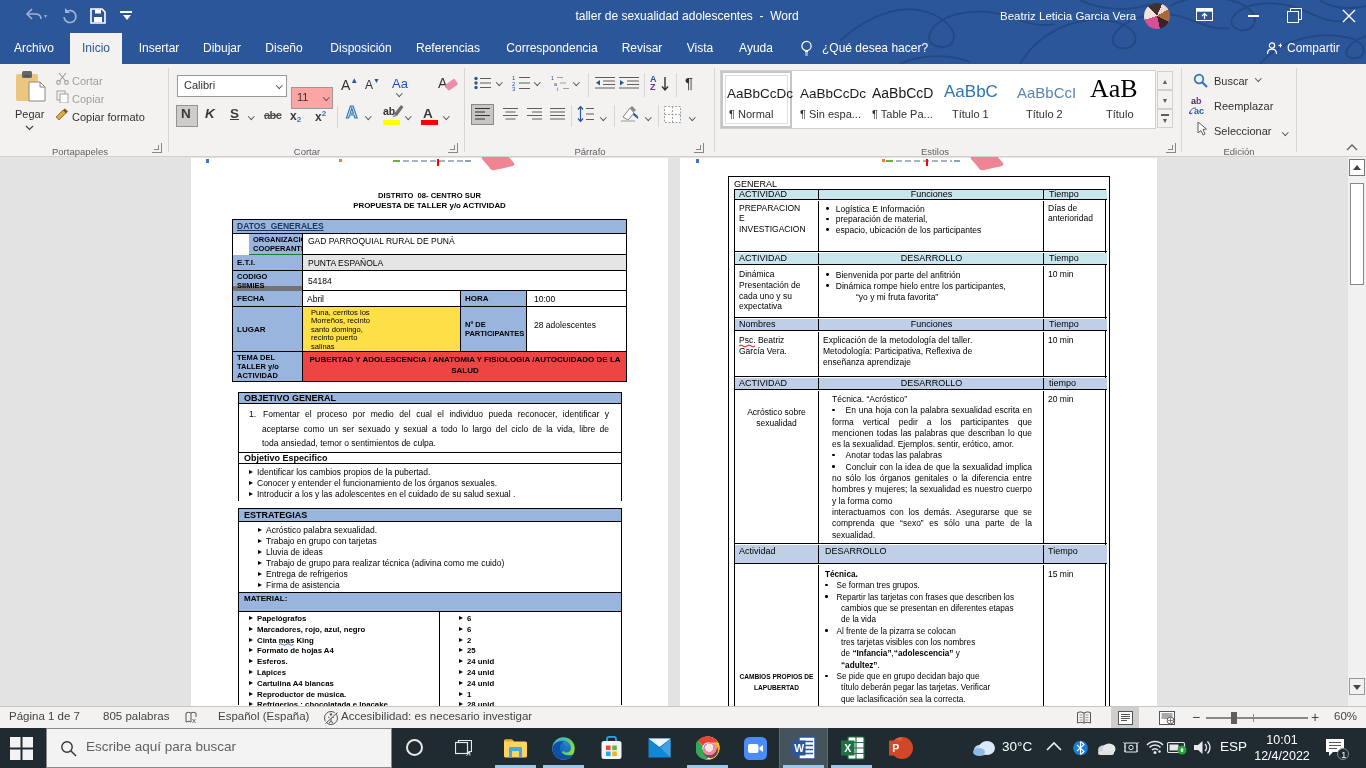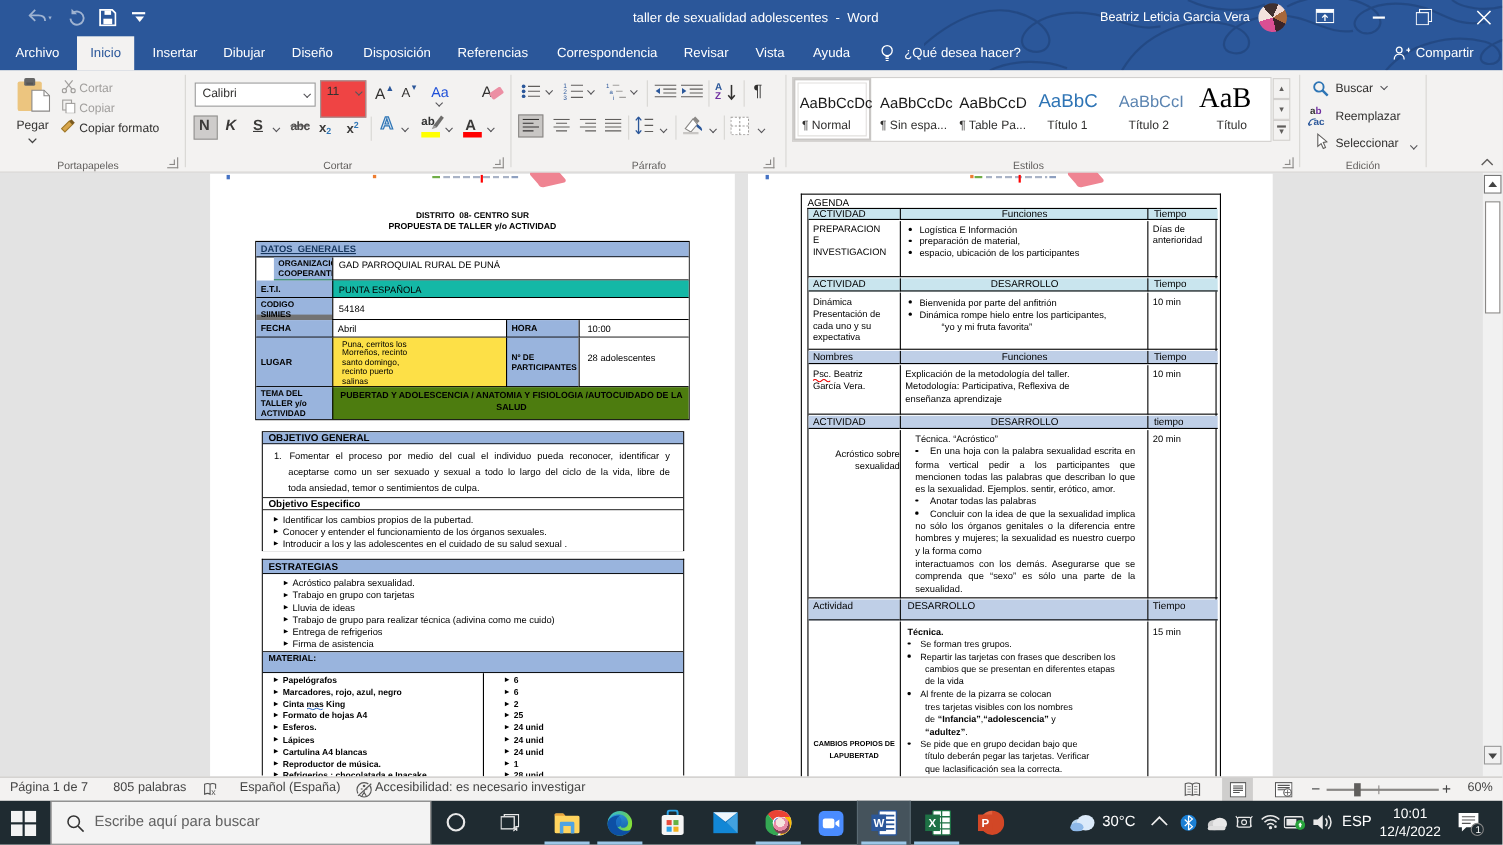--- a/index.html
+++ b/index.html
@@ -175,21 +175,21 @@
         <path d="M9 2 l2-1.5 3 3 L12 5.5 z" fill="#7a5a20"></path>
       </svg>
  <div class="rbtn-txt" style="left:72px;top:47px">Copiar formato</div>
 
  <div class="ab" style="left:177px;top:11px;width:110px;height:22px;background:#fff;border:1px solid #999"> 
         <div class="rbtn-txt" style="left:6px;top:3px">Calibri</div>
    <div class="ab" style="right:5px;top:7px">
           <span class="caret"></span>
         </div>
       </div>
- <div class="ab" style="left:291px;top:9px;width:42px;height:34px;background:#ef4444;border:1px solid #999">
+ <div class="ab" style="left:291px;top:23px;width:42px;height:22px;background:#fca5a5;border:1px solid #999">
         <div class="rbtn-txt" style="left:5px;top:3px">11</div>
    <div class="ab" style="right:4px;top:7px">
           <span class="caret"></span>
         </div>
       </div>
  <div class="ab" style="left:341px;top:12px;font-size:14px;color:#323130">A<span style="font-size:8px;vertical-align:7px;color:#2b579a">▲</span></div>
  <div class="ab" style="left:365px;top:13px;font-size:12px;color:#323130">A<span style="font-size:7px;vertical-align:6px;color:#2b579a">▼</span></div>
  <div class="ab" style="left:392px;top:12px;font-size:13px;color:#1d4ed8">Aa<span class="caret" style="margin-left:5px;vertical-align:2px"></span></div>
  <div class="ab" style="left:438px;top:11px;font-size:14px;color:#323130">A</div>
  <svg class="ab" style="left:444px;top:15px" width="15" height="12" viewBox="0 0 15 12">
@@ -404,21 +404,21 @@
           </div>
     <div class="ab blue" style="left:16px;top:14px;width:69px;height:21px;border-bottom:1px solid #15803d">
       <div class="t" style="left:4px;top:1px;font-size:7.5px;font-weight:700;line-height:9px">ORGANIZACIÓN<br>COOPERANTE</div>
           </div>
     <div class="ab" style="left:69px;top:14px;width:324px;height:21px;border-bottom:1px solid #000;border-left:1px solid #000;background:#fff">
       <div class="t" style="left:5px;top:2px;font-size:8.5px">GAD PARROQUIAL RURAL DE PUNÁ</div>
           </div>
     <div class="ab blue" style="left:0;top:35px;width:69px;height:16px;border-bottom:1px solid #000">
       <div class="t" style="left:4px;top:3px;font-size:8px;font-weight:700">E.T.I.</div>
           </div>
-    <div class="ab" style="left:69px;top:35px;width:324px;height:16px;border-bottom:1px solid #000;border-left:1px solid #000;background:#14b8a6">
+    <div class="ab" style="left:69px;top:35px;width:324px;height:16px;border-bottom:1px solid #000;border-left:1px solid #000;background:#e5e5e5">
       <div class="t" style="left:5px;top:3px;font-size:8.5px">PUNTA ESPAÑOLA</div>
           </div>
     <div class="ab blue" style="left:0;top:51px;width:69px;height:20px;border-bottom:5px solid #737373">
       <div class="t" style="left:4px;top:1px;font-size:7.5px;font-weight:700;line-height:9px">CODIGO<br>SIIMIES</div>
           </div>
     <div class="ab" style="left:69px;top:51px;width:324px;height:20px;border-bottom:1px solid #000;border-left:1px solid #000;background:#fff">
       <div class="t" style="left:5px;top:5px;font-size:8.5px">54184</div>
           </div>
     <div class="ab blue" style="left:0;top:71px;width:69px;height:16px;border-bottom:1px solid #000">
       <div class="t" style="left:4px;top:3px;font-size:8px;font-weight:700">FECHA</div>
@@ -440,21 +440,21 @@
           </div>
     <div class="ab blue" style="left:227px;top:87px;width:66px;height:45px;border-bottom:1px solid #000;border-left:1px solid #000">
       <div class="t" style="left:4px;top:13px;font-size:7.5px;font-weight:700;line-height:9px">Nº DE<br>PARTICIPANTES</div>
           </div>
     <div class="ab" style="left:293px;top:87px;width:100px;height:45px;border-bottom:1px solid #000;border-left:1px solid #000;background:#fff">
       <div class="t" style="left:7px;top:13px;font-size:8.5px">28 adolescentes</div>
           </div>
     <div class="ab blue" style="left:0;top:132px;width:69px;height:29px">
       <div class="t" style="left:4px;top:1px;font-size:7.5px;font-weight:700;line-height:9px">TEMA DEL<br>TALLER y/o<br>ACTIVIDAD</div>
           </div>
-    <div class="ab" style="left:69px;top:132px;width:324px;height:29px;border-left:1px solid #000;background:#4d7c0f">
+    <div class="ab" style="left:69px;top:132px;width:324px;height:29px;border-left:1px solid #000;background:#ef4444">
       <div class="t" style="left:0;top:2px;width:324px;text-align:center;font-size:8px;font-weight:700;line-height:11px;white-space:normal">PUBERTAD Y ADOLESCENCIA / ANATOMIA Y FISIOLOGIA /AUTOCUIDADO DE LA SALUD</div>
           </div>
   </div>
 
   <div class="ab" style="left:47px;top:234px;width:384px;height:109px;border:1px solid #000">
     <div class="ab blue" style="left:0;top:0;width:382px;height:11px;border-bottom:1px solid #000">
       <div class="t" style="left:5px;top:0px;font-size:9px;font-weight:700">OBJETIVO GENERAL</div>
           </div>
     <div class="ab" style="left:0;top:11px;width:382px;height:49px;border-bottom:1px solid #000;background:#fff">
       <div class="ab" style="left:10px;top:3px;font-size:8.5px;line-height:14.5px;width:360px">
@@ -495,21 +495,21 @@
   <div class="ab" style="left:202px;top:1px;width:3px;height:3px;background:#ed7d31"></div>
   <div class="ab" style="left:206px;top:2px;width:7px;height:2px;background:#70ad47"></div>
   <div class="ab" style="left:216px;top:2px;width:56px;height:2px;background:repeating-linear-gradient(90deg,#a9b3c6 0 6px,#fff 6px 9px)"></div>
   <div class="ab" style="left:246px;top:1px;width:1.5px;height:7px;background:#f00"></div>
   <div class="ab" style="left:274px;top:2px;width:6px;height:2px;background:#8ea0c0"></div>
   <svg class="ab" style="left:290px;top:-3px" width="35" height="16" viewBox="0 0 35 16">
           <path d="M4 0 H26 L33 8 Q34 10 32 11 L14 15 Q10 16 8 12 L1 4 Q0 1 4 0 Z" fill="#ef8492"></path>
         </svg>
 
   <div class="ab" style="left:48px;top:18px;width:382px;height:542px;border:1px solid #000;border-bottom:none;background:#fff">
-    <div class="t" style="left:5px;top:2px;font-size:9px">AGENDA</div>
+    <div class="t" style="left:5px;top:2px;font-size:9px">GENERAL</div>
 
     <div class="ab" style="left:5px;top:12px;width:372px;height:530px;border:1px solid #000;border-bottom:none">
 
       <div class="ab cyan" style="left:0;top:0;width:83px;height:10px;border-bottom:1px solid #000">
               <div class="t" style="left:4px;top:-1px;font-size:9px">ACTIVIDAD</div>
             </div>
       <div class="ab cyan" style="left:83px;top:0;width:225px;height:10px;border-bottom:1px solid #000;border-left:1px solid #000">
               <div class="t" style="left:0;top:-1px;width:225px;text-align:center;font-size:9px">Funciones</div>
             </div>
       <div class="ab cyan" style="left:308px;top:0;width:64px;height:10px;border-bottom:1px solid #000;border-left:1px solid #000">
@@ -573,21 +573,21 @@
               <div class="t" style="left:4px;top:0px;font-size:9px">ACTIVIDAD</div>
             </div>
       <div class="ab peri" style="left:83px;top:188px;width:225px;height:12px;border-bottom:1px solid #000;border-left:1px solid #000">
               <div class="t" style="left:0;top:0px;width:225px;text-align:center;font-size:9px">DESARROLLO</div>
             </div>
       <div class="ab peri" style="left:308px;top:188px;width:64px;height:12px;border-bottom:1px solid #000;border-left:1px solid #000">
               <div class="t" style="left:5px;top:0px;font-size:9px">tiempo</div>
             </div>
 
       <div class="ab" style="left:0;top:201px;width:83px;height:153px;border-bottom:1px solid #000">
-              <div class="t" style="left:0;top:16px;width:83px;text-align:right;font-size:8.5px;line-height:10.8px">Acróstico sobre<br>sexualidad</div>
+              <div class="t" style="left:0;top:16px;width:83px;text-align:center;font-size:8.5px;line-height:10.8px">Acróstico sobre<br>sexualidad</div>
             </div>
       <div class="ab" style="left:83px;top:201px;width:225px;height:153px;border-bottom:1px solid #000;border-left:1px solid #000">
         <div class="ab" style="left:13px;top:3px;width:200px;font-size:8.5px;line-height:11.3px;color:#000">
           <div>Técnica. “Acróstico”</div>
           <div class="j"><span class="bu3"></span>En una hoja con la palabra sexualidad escrita en</div>
           <div class="j">forma vertical pedir a los participantes que</div>
           <div class="j">mencionen todas las palabras que describan lo que</div>
           <div>es la sexualidad. Ejemplos. sentir, erótico, amor.</div>
           <div><span class="bu3"></span>Anotar todas las palabras</div>
           <div class="j"><span class="bu3"></span>Concluir con la idea de que la sexualidad implica</div>

